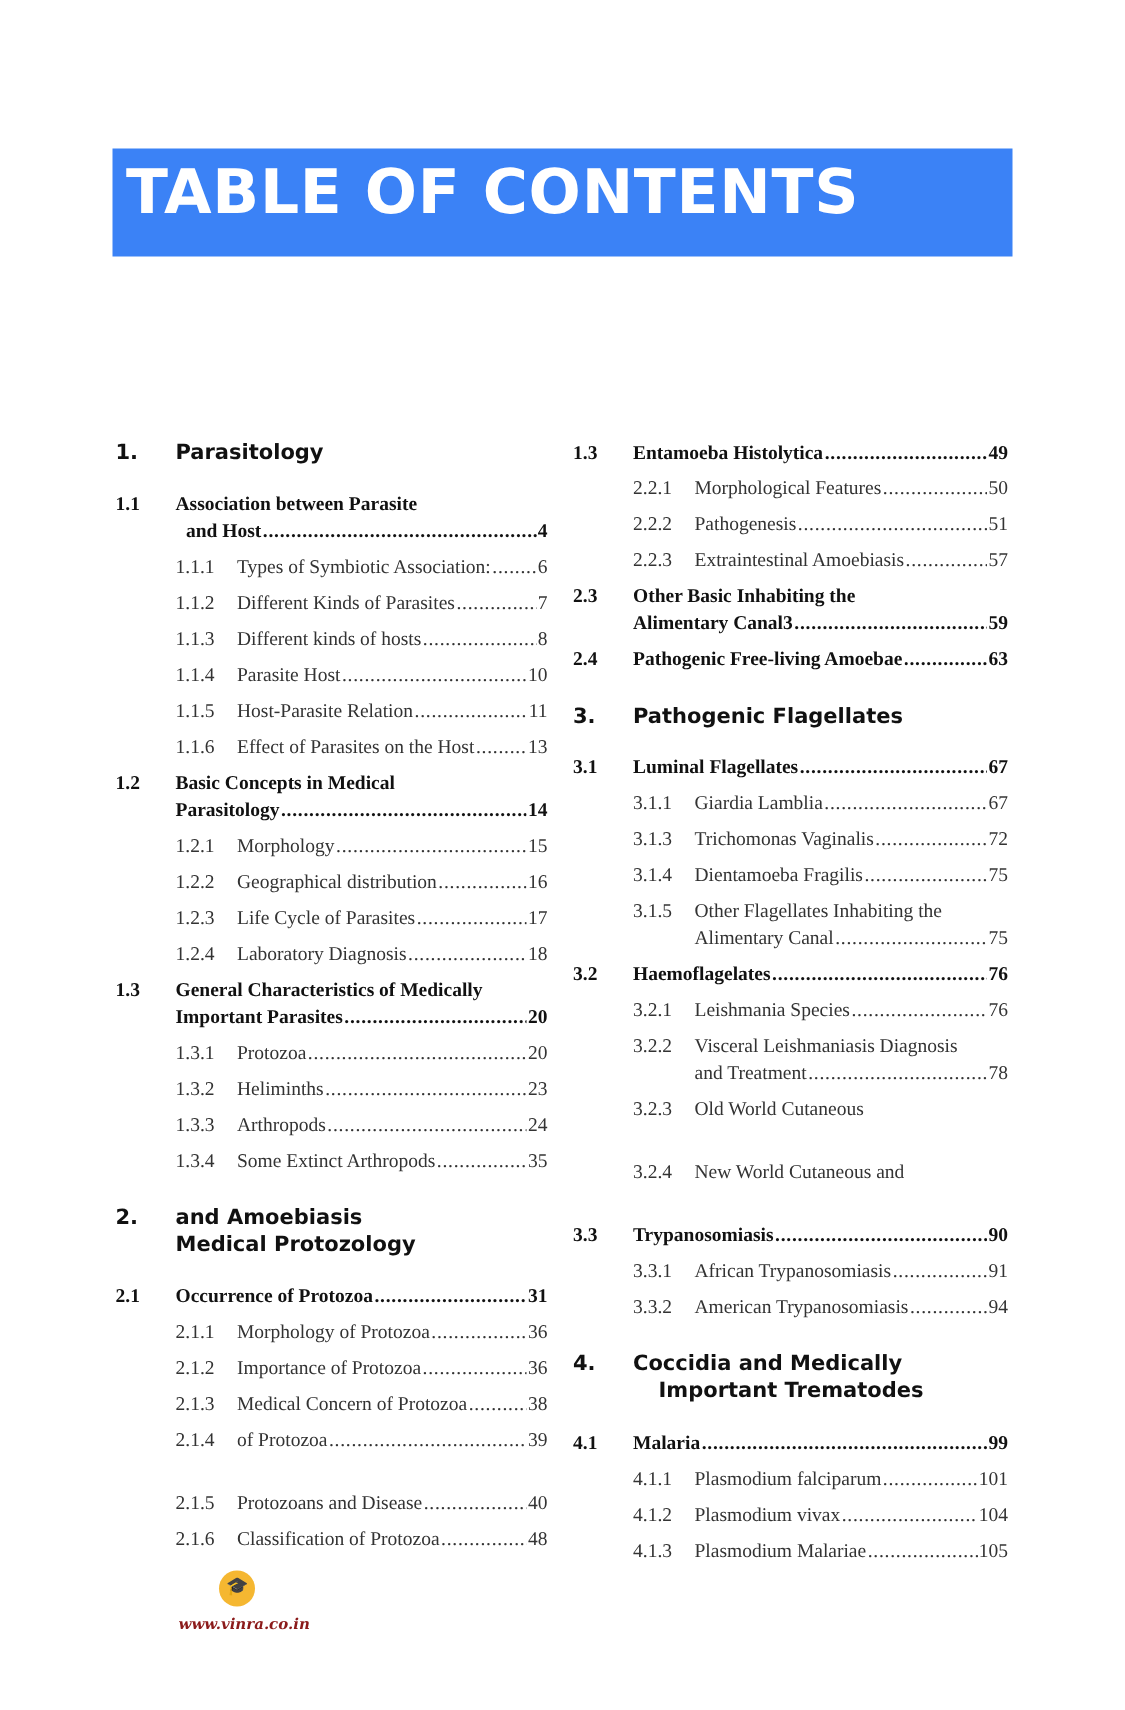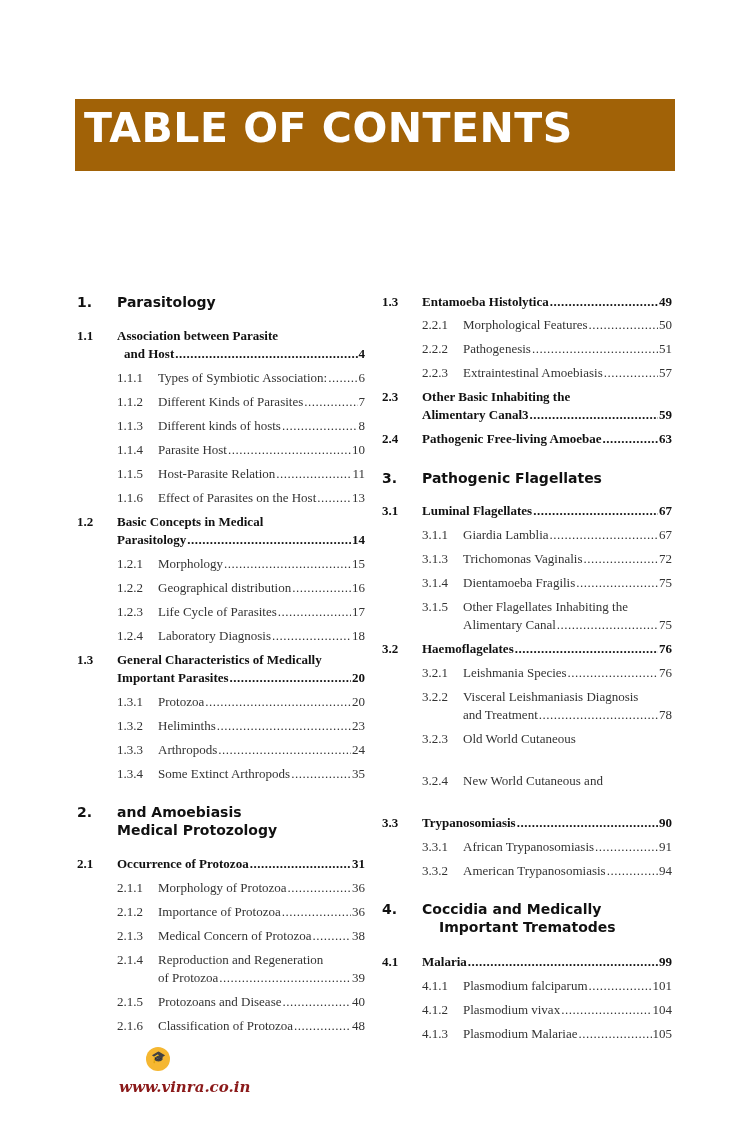--- a/index.html
+++ b/index.html
@@ -1,38 +1,38 @@
 <!DOCTYPE html>
 <html><head>
 <meta charset="utf-8">
 <style>
   html, body { margin:0; padding:0; background:#ffffff; }
   body { width:750px; height:1140px; position:relative; overflow:hidden; font-family:"Liberation Serif","DejaVu Serif",serif; color:#222; }
-  .banner { position:absolute; left:75px; top:99px; width:600px; height:72px; background:#a16207; }
+  .banner { position:absolute; left:75px; top:99px; width:600px; height:72px; background:#3b82f6; }
   .banner-title { position:absolute; left:9px; top:6px; color:#fff; font-family:"DejaVu Sans","Liberation Sans",sans-serif; font-weight:bold; font-size:41px; letter-spacing:0.5px; line-height:46px; }
   .col { position:absolute; top:0; }
   .col-left { left:77px; width:288px; }
   .col-right { left:382px; width:290px; }
   .item { position:absolute; left:0; right:0; font-size:13px; line-height:18px; }
   .num { position:absolute; left:0; }
   .text { position:absolute; left:40px; right:0; }
   .sub .num { left:40px; }
   .sub .text { left:81px; }
   .sub { color:#333; }
   .chap { font-family:"DejaVu Sans","Liberation Sans",sans-serif; font-weight:bold; font-size:14px; color:#111; }
   .sec { font-weight:bold; color:#111; }
   .line { display:flex; align-items:flex-start; white-space:nowrap; }
   .line .t { flex:0 0 auto; }
   .line .dots { flex:1 1 auto; overflow:hidden; margin:0 1px; }
   .line .dots::after { content:"....................................................................................................................................................."; letter-spacing:0.5px; }
   .line .p { flex:0 0 auto; }
   .indent1 { padding-left:7px; }
   .logo { position:absolute; left:146px; top:1047px; width:24px; height:24px; border-radius:50%; background:#f5b731; }
   .logo-cap { position:absolute; left:5px; top:5px; width:14px; height:8px; color:#7a1c1c; font-size:12px; line-height:10px; text-align:center; }
-  .logo-url { position:absolute; left:119px; top:1078px; font-family:"DejaVu Serif",serif; font-style:italic; font-weight:bold; font-size:15px; color:#8b1a1a; }
+  .logo-url { position:absolute; left:119px; top:1078px; font-family:"DejaVu Serif",serif; font-style:italic; font-weight:bold; font-size:10px; color:#8b1a1a; }
 </style>
 </head>
 <body>
 
 <div class="banner">
   <div class="banner-title">TABLE OF CONTENTS</div>
 </div>
 
 <div class="col col-left" id="colL">
     <div class="item chap" style="top: 293px;">
@@ -257,21 +257,20 @@
         <div class="line">
           <span class="t">Medical Concern of Protozoa</span>
           <span class="dots"></span>
           <span class="p">38</span>
         </div>
       </div>
     </div>
     <div class="item sub" style="top: 951px;">
       <span class="num">2.1.4</span>
       <div class="text">
-        <div class="">Reproduction and Regeneration</div>
         <div class="line">
           <span class="t">of Protozoa</span>
           <span class="dots"></span>
           <span class="p">39</span>
         </div>
       </div>
     </div>
     <div class="item sub" style="top: 993px;">
       <span class="num">2.1.5</span>
       <div class="text">

